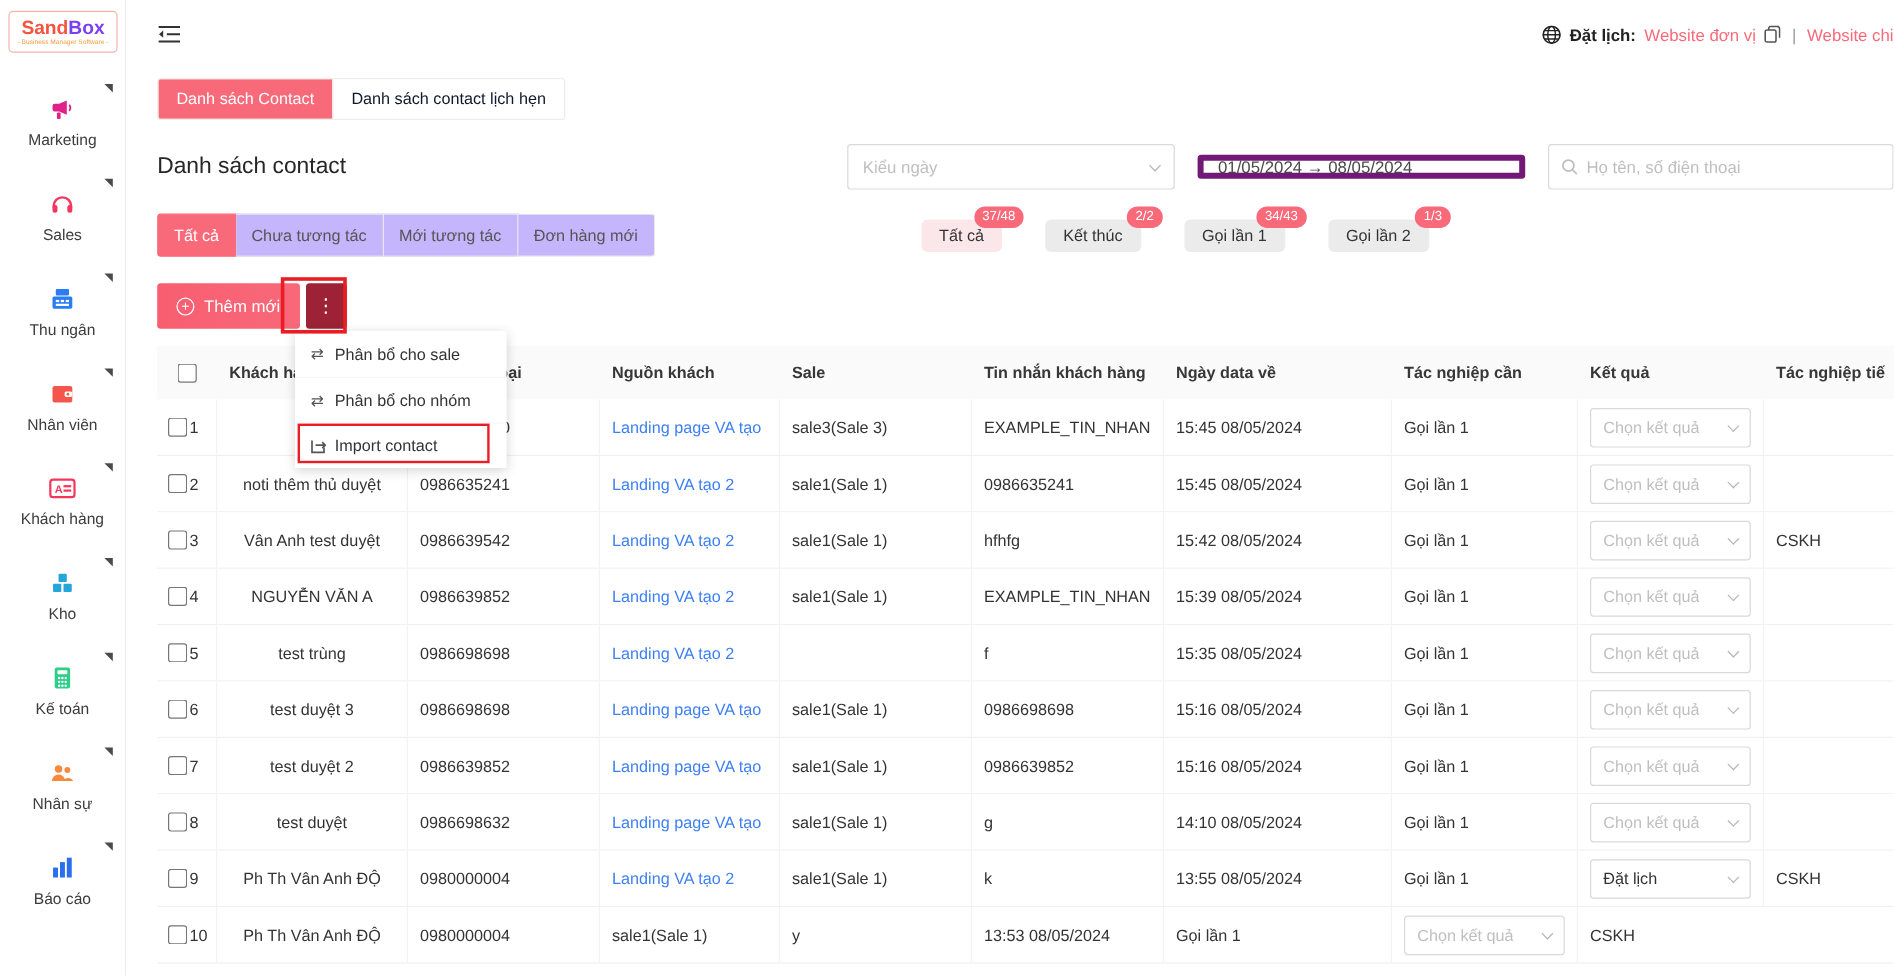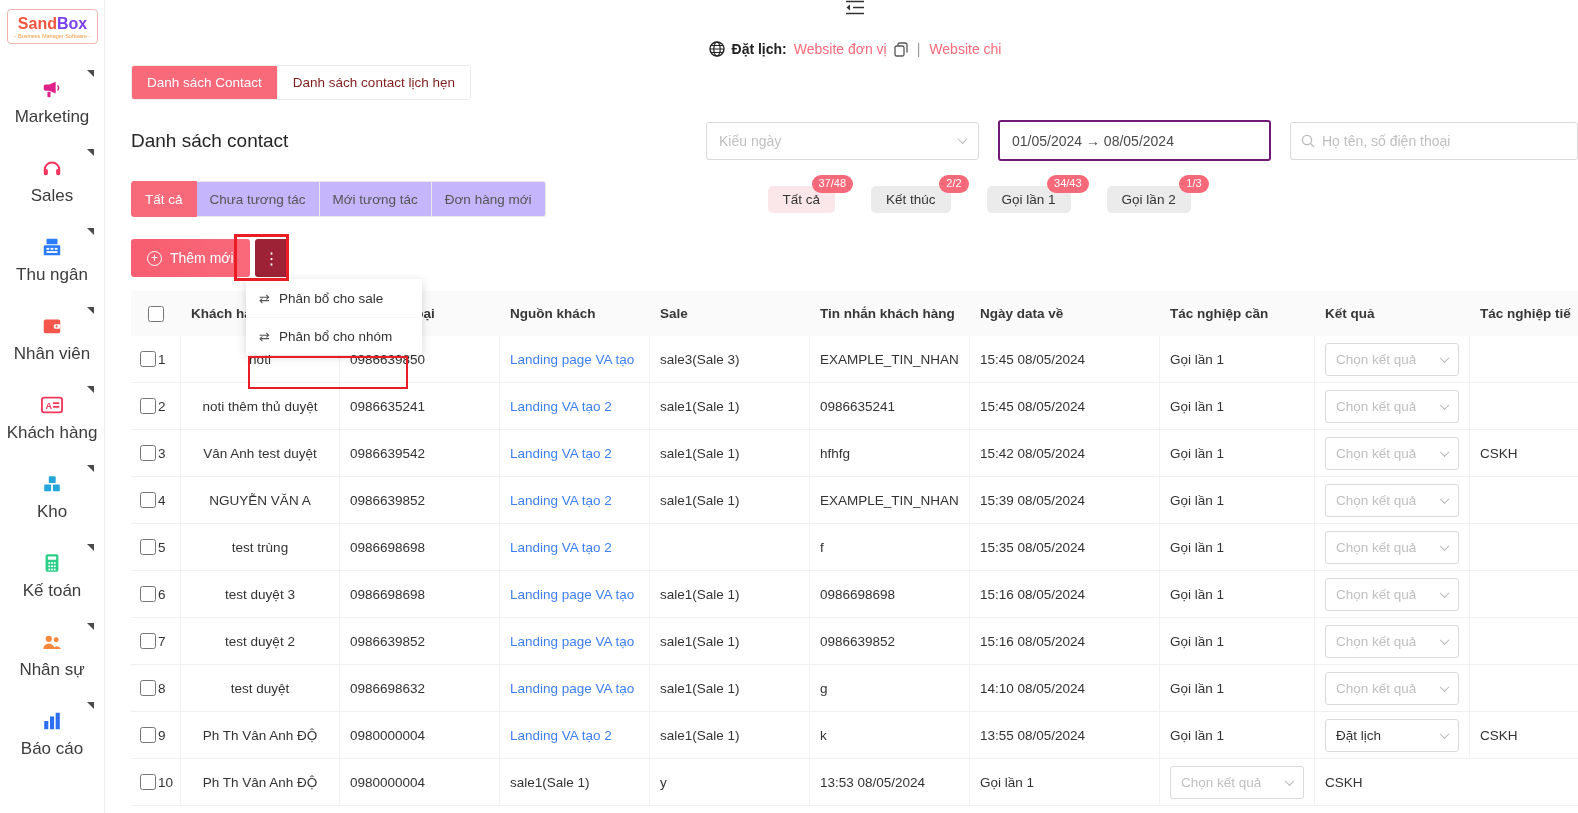--- a/index.html
+++ b/index.html
@@ -10,45 +10,45 @@
   
   .sidebar { width:105px; flex-shrink:0; border-right:1px solid #eee; background:#fff; }
   .logo-box { margin:9px 6px 4px 7px; border:1px solid #f3b4ae; border-radius:4px; padding:5px 2px 4px; text-align:center; }
   .logo-line { font-size:16px; font-weight:bold; letter-spacing:0; }
   .logo-sand { color:#f5543f; }
   .logo-box2 { color:#7b3ff2;margin-top:48px; }
   .logo-tag { font-size:6px; color:#f59a3d; white-space:nowrap; transform:scale(.92); }
   .side-nav { margin-top:18px; }
   .side-item { position:relative; height:79px; display:flex; flex-direction:column; align-items:center; justify-content:center; gap:7px; cursor:pointer; }
   .side-item .caret { position:absolute; top:8px; right:10px; width:0; height:0; border-top:7px solid #4a4a4a; border-left:7px solid transparent; }
-  .side-label { font-size:17px; color:#3c3c3c; line-height:1.1; }
+  .side-label { font-size:13px; color:#3c3c3c; line-height:1.1; }
   .side-icon { width:24px; height:24px; display:flex; align-items:center; justify-content:center; }
 
   
   .main { flex:1; display:flex; flex-direction:column; min-width:0; position:relative; }
-  .topbar { height:57px; flex-shrink:0; display:flex; align-items:center; justify-content:space-between; padding:0 0 0 27px;flex-direction:column; }
+  .topbar { height:57px; flex-shrink:0; display:flex; align-items:center; justify-content:space-between; padding:0 0 0 27px; }
   .topbar-right { display:flex; align-items:center; gap:7px; white-space:nowrap; overflow:hidden; }
   .booking-label { color:#222; font-weight:bold; }
   .pink-link { color:#f8697a; cursor:pointer; text-decoration:none; }
   .tb-divider { color:#999; margin:0 2px; }
 
   
   .content { padding:8px 0 0 26px; position:relative; flex:1; }
   .page-tabs { display:inline-flex; border:1px solid #ececec; border-radius:3px; overflow:hidden; }
-  .ptab { padding:9px 15px; font-size:13.5px; background:#fff; color:#7f1d1d; cursor:pointer; }
+  .ptab { padding:9px 15px; font-size:13.5px; background:#fff; color:#0f172a; cursor:pointer; }
   .ptab.active { background:#f8697a; color:#fff; }
   .ptab + .ptab { border-left:1px solid #ececec; }
 
   .title-row { display:flex; align-items:center; justify-content:space-between; margin:20px 0 0; }
   .page-title { font-size:19px; font-weight:500; color:#262626; }
   .controls { display:flex; gap:19px; align-items:center; }
   .select { display:flex; align-items:center; justify-content:space-between; border:1px solid #d9d9d9; border-radius:3px; background:#fff; cursor:pointer; }
   .select.big { width:273px; height:38px; padding:0 12px; color:#bfbfbf; }
   .chev { width:7px; height:7px; border-right:1.4px solid #b5b5b5; border-bottom:1.4px solid #b5b5b5; transform:rotate(45deg) translate(-1px,-1px); flex-shrink:0; }
-  .datebox { width:273px; height:41px; border:2px solid #701a75; border-radius:3px; display:flex; align-items:center; padding:0 12px; color:#4a4a4a; cursor:pointer; }
+  .datebox { width:273px; height:20px; border:5px solid #701a75; border-radius:3px; display:flex; align-items:center; padding:0 12px; color:#4a4a4a; cursor:pointer; }
   .searchbox { width:288px; height:38px; border:1px solid #d9d9d9; border-radius:3px; display:flex; align-items:center; padding:0 10px; gap:7px; }
   .searchbox input { border:none; outline:none; flex:1; font:inherit; color:#333; min-width:0; }
   .searchbox input::placeholder { color:#bfbfbf; }
 
   .filter-row { display:flex; align-items:center; margin-top:20px; }
   .segmented { display:inline-flex; border-radius:3px; overflow:visible; }
   .seg-btn { height:36px; padding:0 13px; display:flex; align-items:center; background:#c4b5fd; border:1px solid #e8e8e8; border-left-width:0; color:#555; font-size:13.5px; cursor:pointer; }
   .seg-btn:first-child { border-left-width:1px; border-radius:3px 0 0 3px; }
   .seg-btn:last-child { border-radius:0 3px 3px 0; }
   .seg-btn.active { background:#f8697a; border-color:#f8697a; color:#fff; }
@@ -319,20 +319,29 @@
 
         <div class="dropdown">
           <div class="dd-item">
             <span class="dd-icon">⇄</span>
             <span>Phân bổ cho sale</span>
           </div>
           <div class="dd-item">
             <span class="dd-icon">⇄</span>
             <span>Phân bổ cho nhóm</span>
           </div>
+          <div class="dd-item">
+            <span class="dd-icon">
+              <svg width="14" height="14" viewBox="0 0 14 14">
+                  <path d="M2 2v10h10V8" fill="none" stroke="#555" stroke-width="1.4"></path>
+                  <path d="M5 6h8M10.5 3.5 13 6l-2.5 2.5" fill="none" stroke="#555" stroke-width="1.4"></path>
+                </svg>
+            </span>
+            <span>Import contact</span>
+          </div>
           <div class="ann-import"></div>
         </div>
       </div>
 
       
       <div class="tbl">
         <div class="thead">
           <div class="th c-check">
               <input type="checkbox" style="">
             </div>

